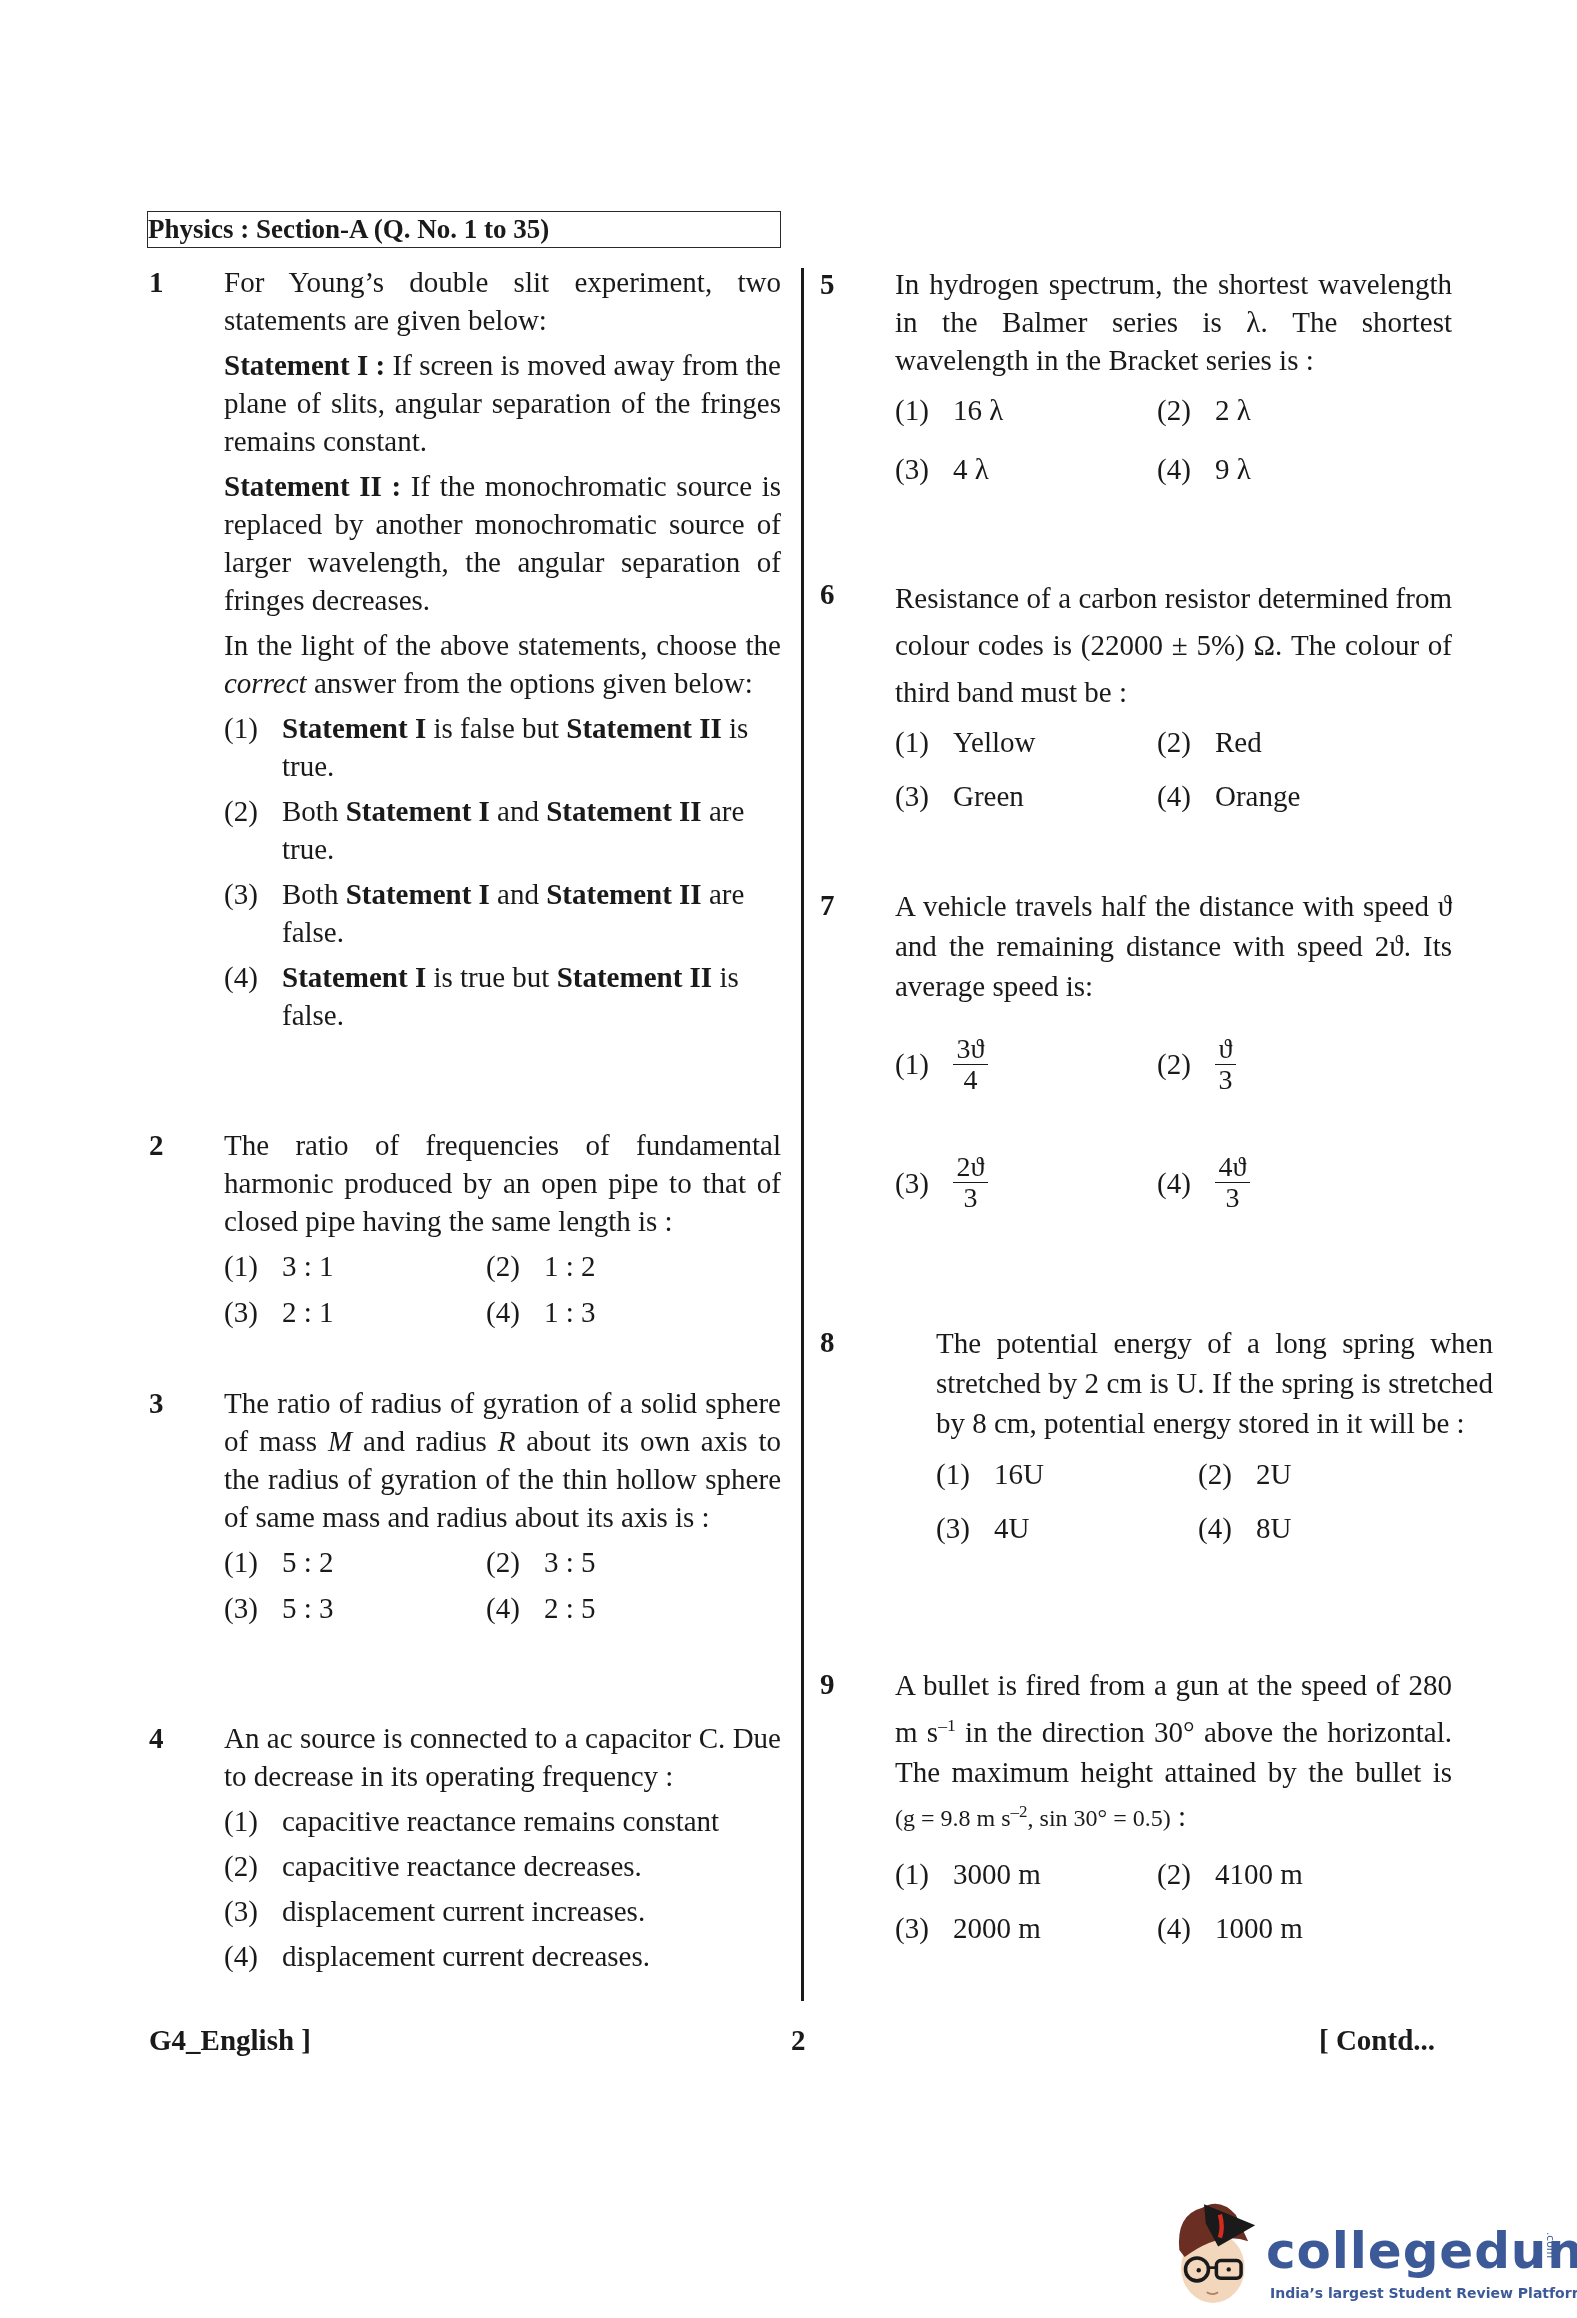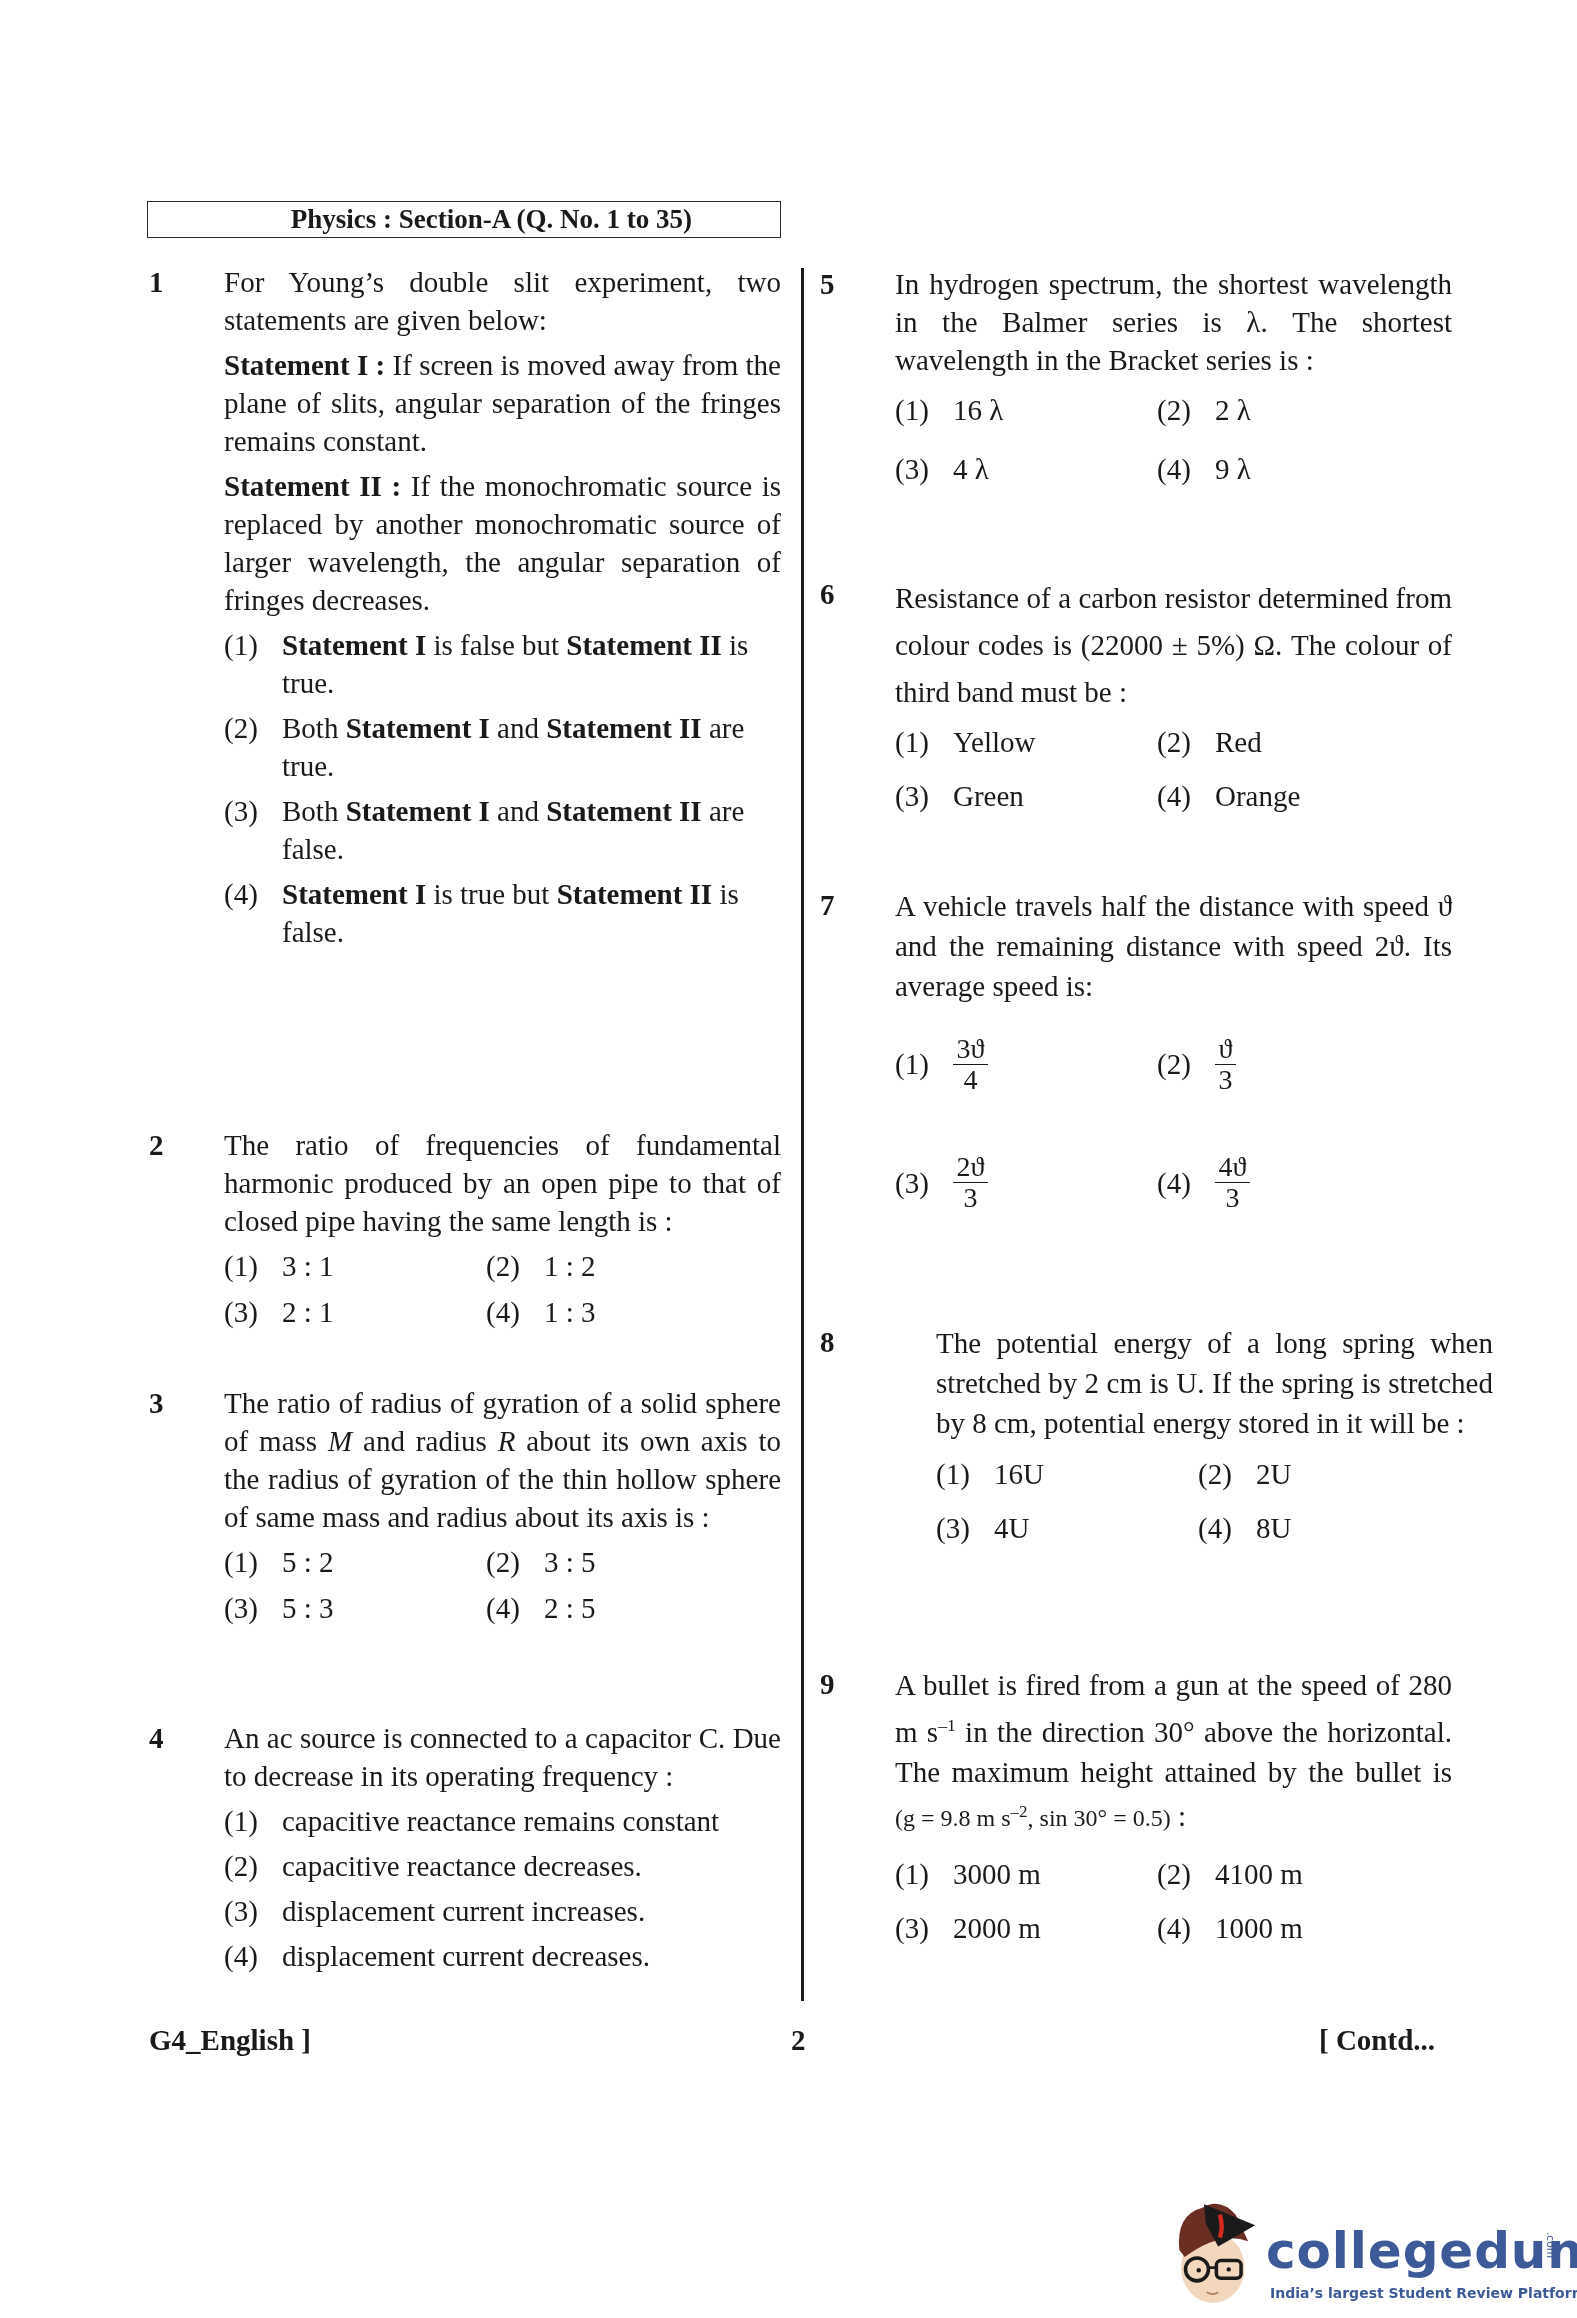--- a/index.html
+++ b/index.html
@@ -1,20 +1,20 @@
 <!DOCTYPE html>
 <html style="font-size:14px"><head>
   <meta charset="utf-8">
   <style>
     html, body { margin: 0; padding: 0; background: #ffffff; }
     body { width: 1578px; height: 2319px; position: relative; overflow: hidden;
            font-family: "Liberation Serif", "DejaVu Serif", serif; color: #1a1a1a; }
     .abs { position: absolute; }
-    .section-box { left: 147px; top: 201px; width: 634px; height: 37px; border: 1.8px solid #2a2a2a;
-                   box-sizing: border-box; text-align: right; font-weight: bold; font-size: 27px; line-height: 34px;
+    .section-box { left: 147px; top: 211px; width: 634px; height: 37px; border: 1.8px solid #2a2a2a;
+                   box-sizing: border-box; text-align: left; font-weight: bold; font-size: 27px; line-height: 34px;
                    padding-right: 88px; }
     .divider { left: 801px; top: 268px; width: 2.7px; height: 1733px; background: #1a1a1a; }
     .qnum { font-weight: bold; font-size: 29px; line-height: 38px; }
     .qtext { font-size: 29px; line-height: 38px; text-align: justify; }
     .para { margin: 0 0 7px 0; }
     .opt { font-size: 29px; line-height: 38px; display: flex; }
     .opt .lbl { width: 58px; flex: 0 0 58px; }
     .grid2 { display: grid; grid-template-columns: 262px 262px; row-gap: 8px; font-size: 29px; line-height: 38px; }
     .grid2 .cell { display: flex; }
     .grid2 .cell .lbl { width: 58px; flex: 0 0 58px; }
@@ -33,20 +33,21 @@
   <span>Physics : Section-A (Q. No. 1 to 35)</span>
 </div>
 
 <div class="abs divider"></div>
 
 <div class="abs qnum" style="left:149px; top:263px;">1</div>
 <div class="abs" style="left:224px; top:263px; width:557px;">
   <div class="qtext para">For Young’s double slit experiment, two statements are given below:</div>
   <div class="qtext para"><span class="b">Statement I :</span><span> If screen is moved away from the plane of slits, angular separation of the fringes remains constant.</span></div>
   <div class="qtext para"><span class="b">Statement II :</span><span> If the monochromatic source is replaced by another monochromatic source of larger wavelength, the angular separation of fringes decreases.</span></div>
+  <div class="qtext para"><span>In the light of the above statements, choose the </span><span class="i">correct</span><span> answer from the options given below:</span></div>
   <div class="opt para">
       <span class="lbl">(1)</span>
       <span><span class="b">Statement I</span><span> is false but </span><span class="b">Statement II</span><span> is true.</span></span>
     </div>
   <div class="opt para">
       <span class="lbl">(2)</span>
       <span><span>Both </span><span class="b">Statement I</span><span> and </span><span class="b">Statement II</span><span> are true.</span></span>
     </div>
   <div class="opt para">
       <span class="lbl">(3)</span>

